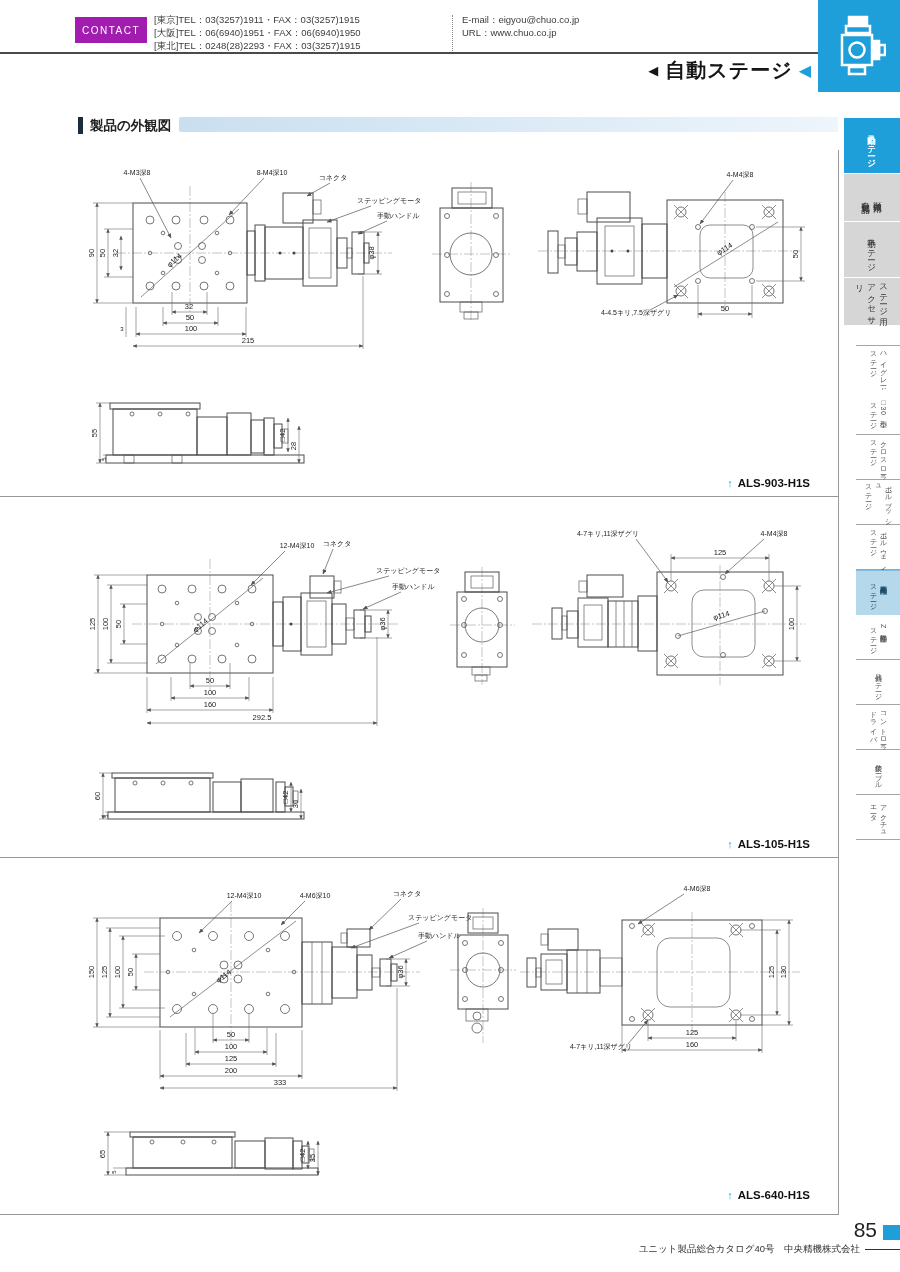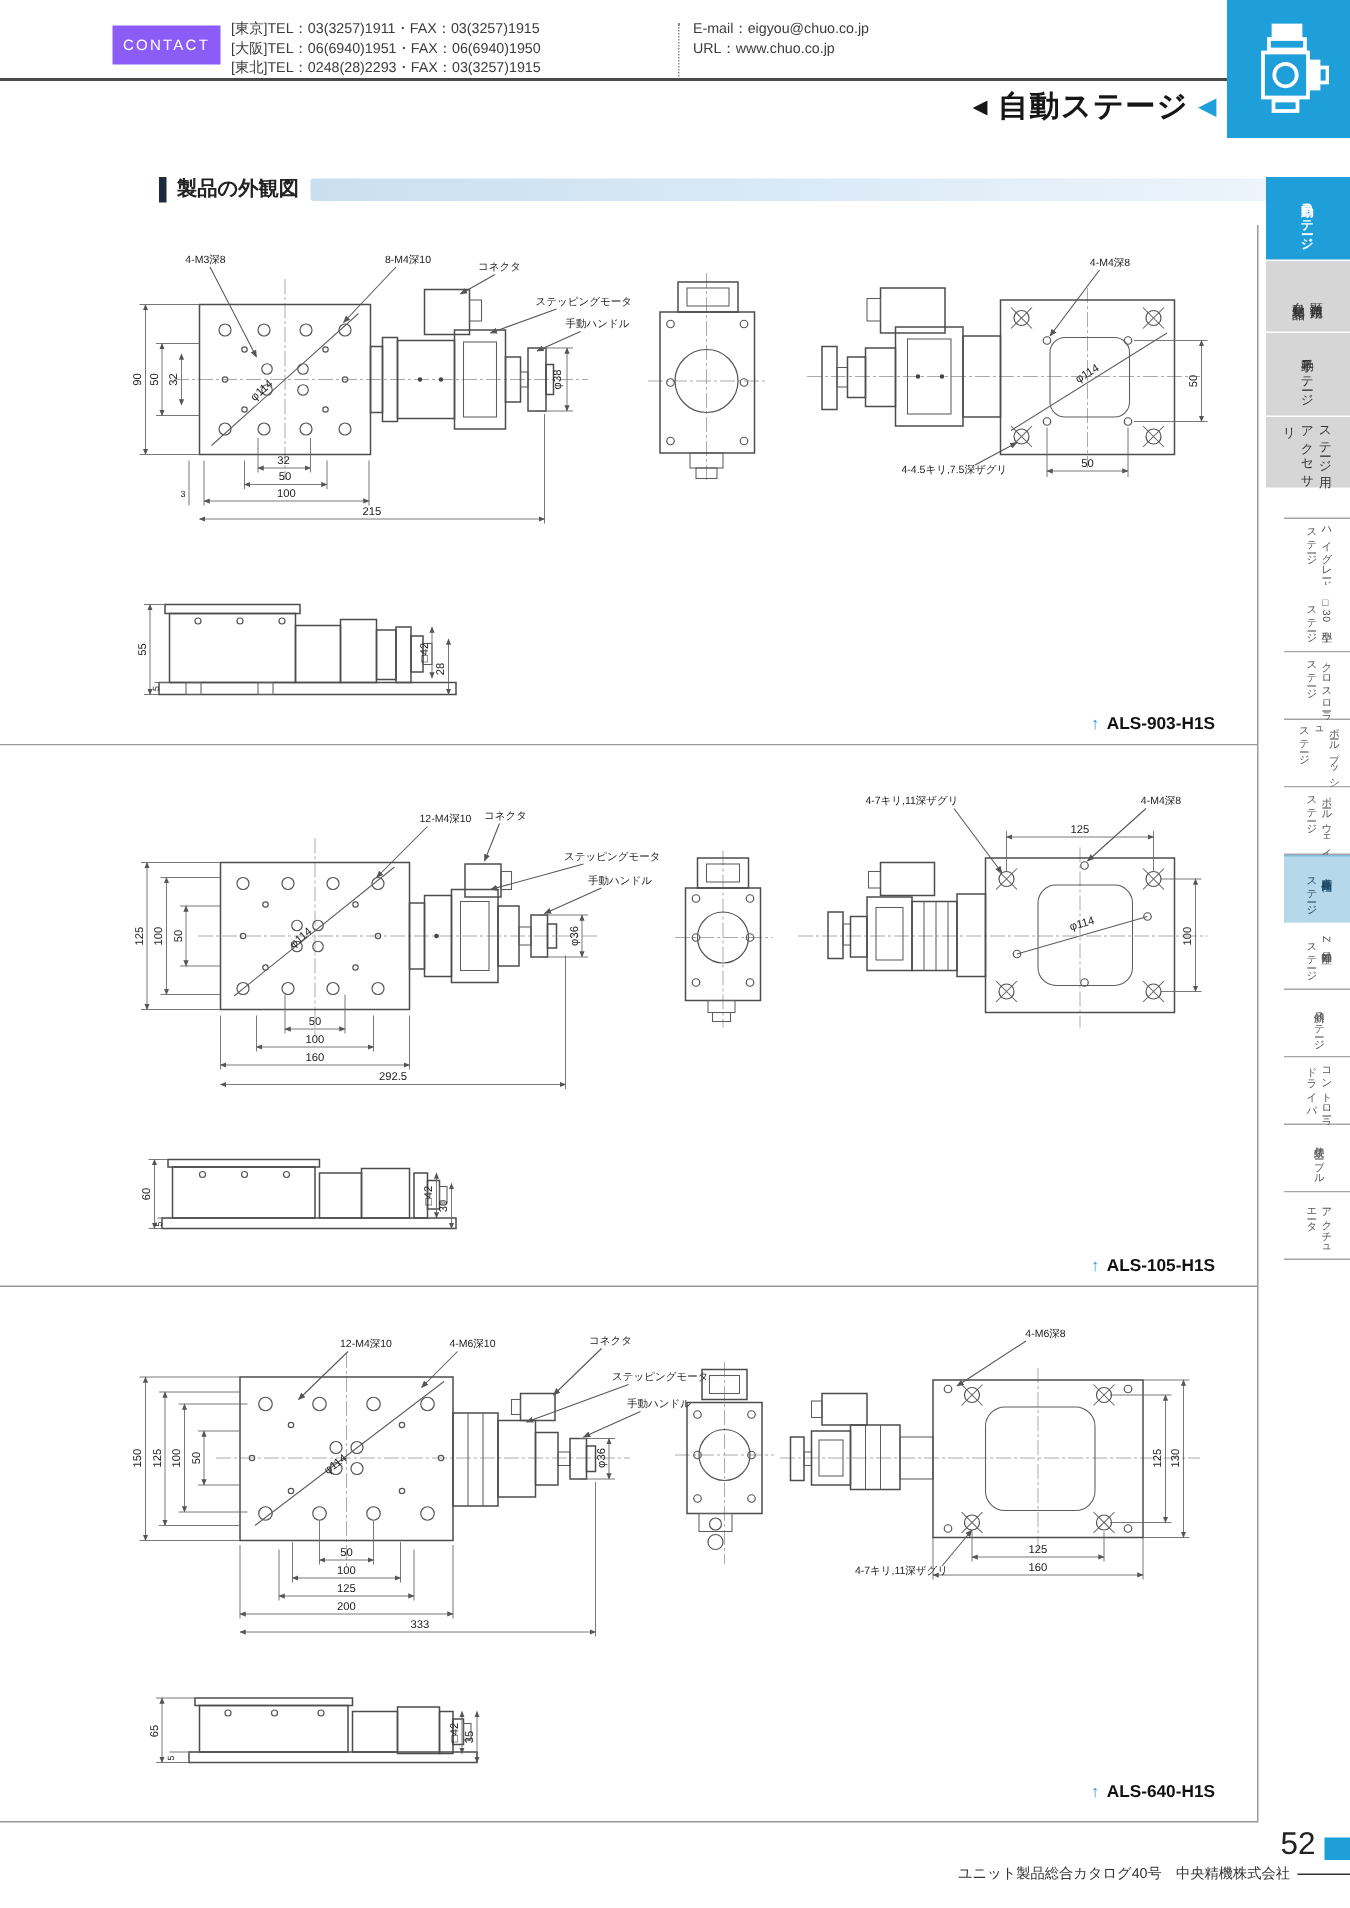--- a/index.html
+++ b/index.html
@@ -1,33 +1,33 @@
 <!DOCTYPE html>
 <html><head>
 <meta charset="utf-8">
 <style>
   html,body{margin:0;padding:0;background:#fff;font-family:"Liberation Sans","DejaVu Sans",sans-serif;}
   .page{position:relative;width:900px;height:1272px;background:#fff;overflow:hidden;}
   .abs{position:absolute;}
 
   
-  .contact-btn{left:75px;top:17px;width:72px;height:26px;background:#8b5cf6;color:#fff;
+  .contact-btn{left:75px;top:17px;width:72px;height:26px;background:#a21caf;color:#fff;
     font-size:10px;letter-spacing:1.5px;display:flex;align-items:center;justify-content:center;}
   .tel-block{left:154px;top:13px;font-size:9.5px;line-height:13px;color:#3c3c3c;white-space:pre-line;}
   .hdr-sep{left:452px;top:15px;height:38px;border-left:1px dotted #8a8a8a;}
   .mail-block{left:462px;top:13px;font-size:9.5px;line-height:13px;color:#3c3c3c;}
   .brand{left:568px;top:20px;font-size:17px;font-weight:bold;color:#1e9fda;letter-spacing:1px;}
   .hdr-rule{left:0;top:52px;width:818px;height:2px;background:#4a4a4a;}
   .icon-box{left:818px;top:0;width:82px;height:92px;background:#1e9fda;display:flex;align-items:center;justify-content:center;}
   .page-title{top:57px;right:88px;font-size:20px;font-weight:bold;color:#161616;letter-spacing:1px;display:flex;align-items:center;gap:6px;}
   .page-title .sep{font-size:13px;color:#161616;}
   .page-title .arr{font-size:16px;color:#1e9fda;}
 
   
-  .sec-head{left:78px;top:117px;display:flex;align-items:center;width:760px;margin-left:28px;}
+  .sec-head{left:78px;top:117px;display:flex;align-items:flex-start;width:760px;}
   .sec-bar{width:5px;height:17px;background:#1d2c3c;margin-right:7px;}
   .sec-title{font-size:13.5px;font-weight:bold;color:#222;white-space:nowrap;}
   .sec-bg{flex:1;height:15px;margin-left:8px;border-radius:2px 0 0 2px;
     background:linear-gradient(to right,#c9dff0,#dcebf7 55%,#eef5fb);}
 
   
   .draw-sec{left:0;width:838px;background:#fff;border-bottom:1px solid #979797;}
   .right-line{left:838px;top:150px;height:1065px;width:0;border-left:1px solid #9a9a9a;}
   .model-label{right:90px;font-size:11.5px;font-weight:bold;color:#111;display:flex;gap:5px;align-items:center;}
   .model-label .m-arrow{color:#1e9fda;font-size:11px;}
@@ -658,18 +658,18 @@
 ステージ</div>
   <div class="abs stab" style="top:615px;height:44px;">Z軸昇降型
 ステージ</div>
   <div class="abs stab" style="top:660px;height:44px;">傾斜ステージ</div>
   <div class="abs stab" style="top:705px;height:44px;">コントローラ
 ドライバ</div>
   <div class="abs stab" style="top:750px;height:44px;">接続ケーブル</div>
   <div class="abs stab" style="top:795px;height:44px;">アクチュ
 エータ</div>
 
-  <div class="abs page-num">52</div>
+  <div class="abs page-num">85</div>
   <div class="abs page-bar"></div>
   <div class="abs catalog-note">ユニット製品総合カタログ40号　中央精機株式会社</div>
   <div class="abs catalog-line"></div>
 
 </div>
 
 </body></html>

